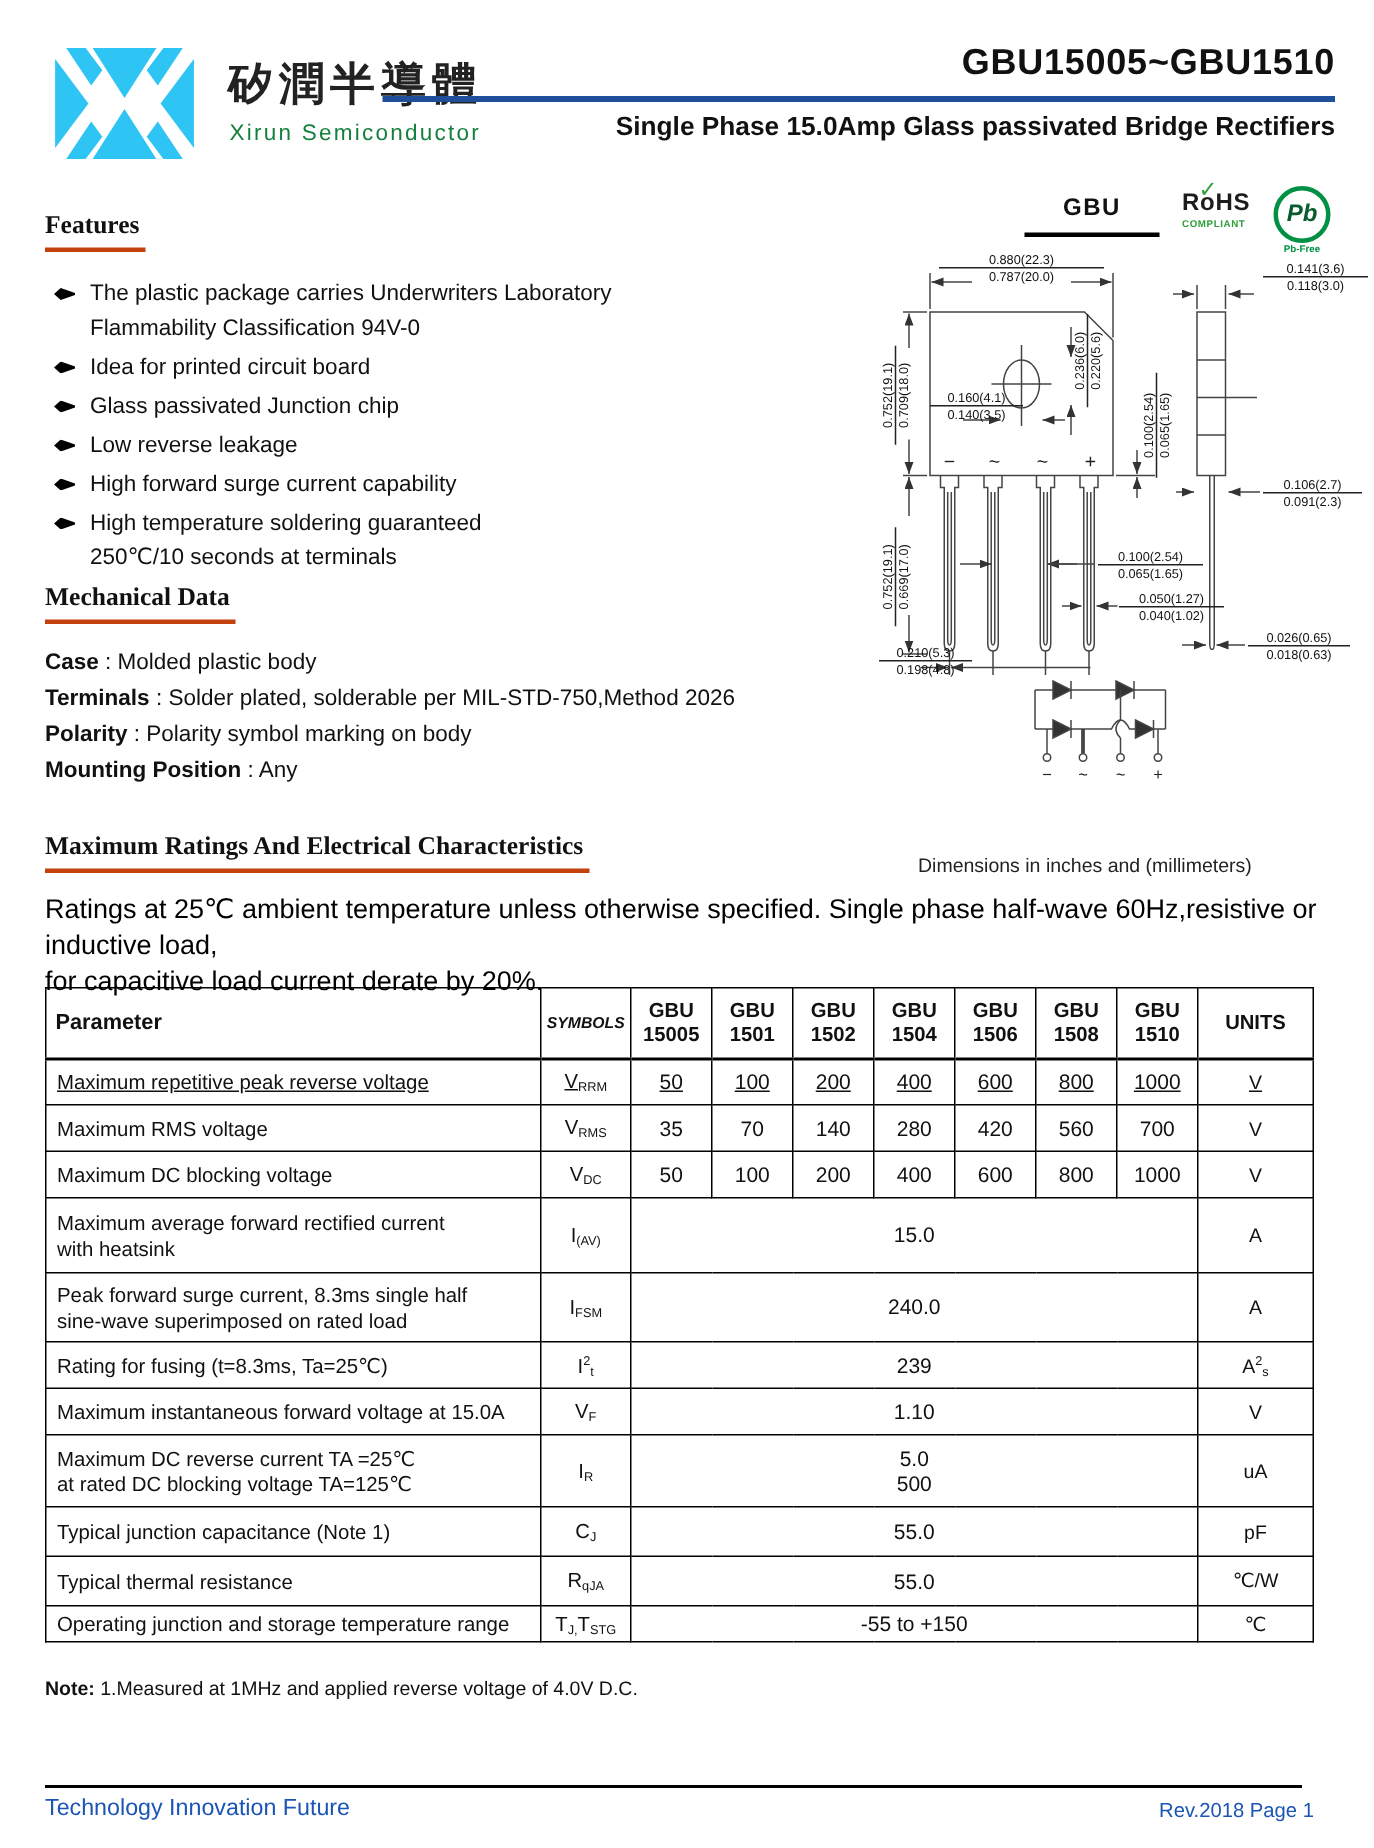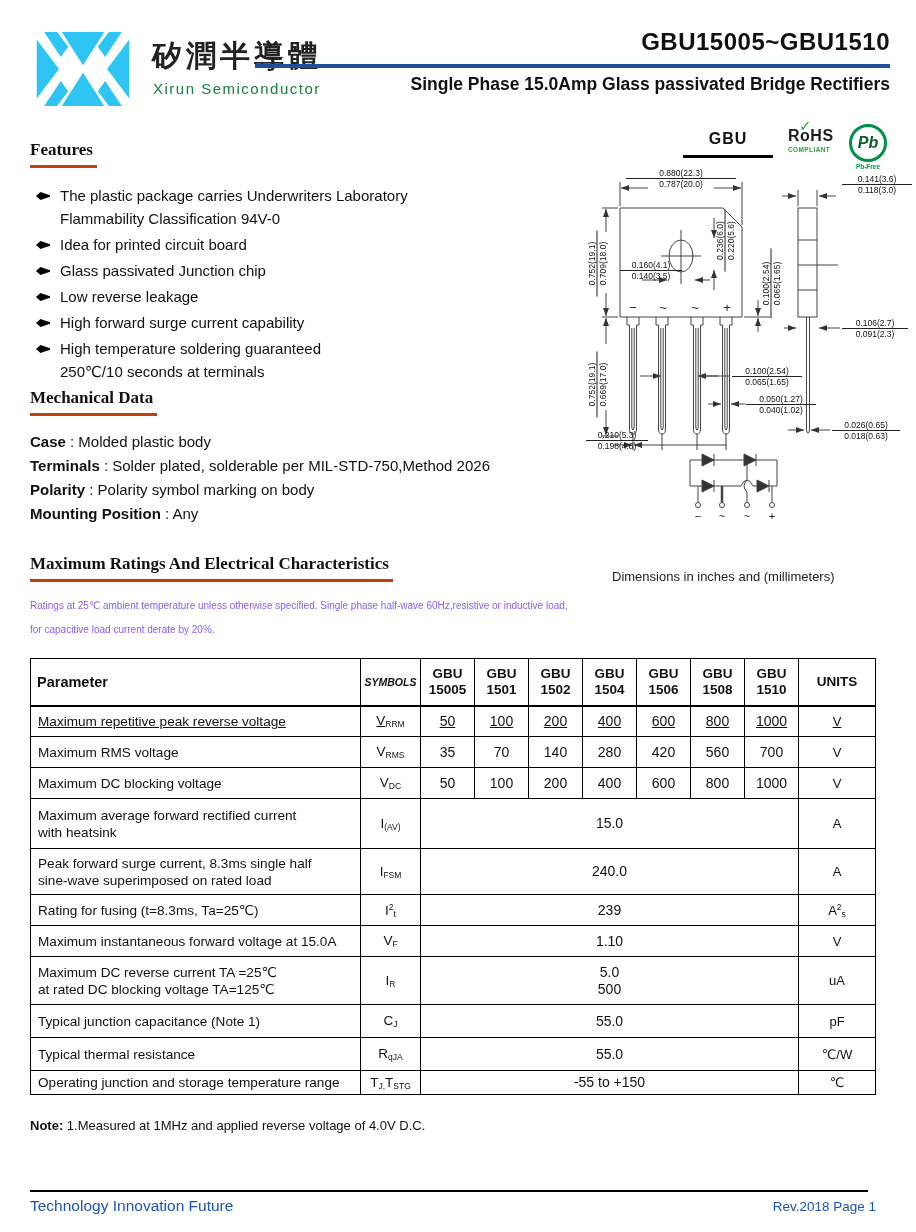--- a/index.html
+++ b/index.html
@@ -50,21 +50,21 @@
   .drawing{position:absolute;left:590px;top:168px;width:326px;height:380px;}
   .drawing svg{position:absolute;left:0;top:0;}
   .dim{position:absolute;font-size:8.5px;line-height:10px;text-align:center;white-space:nowrap;color:#111;}
   .dim .a{display:block;border-bottom:1px solid #222;padding:0 2px;}
   .dim .b{display:block;padding:0 2px;}
   .rot{transform:rotate(-90deg);transform-origin:center center;}
   .dim-caption{position:absolute;left:612px;top:521px;font-size:13px;color:#222;margin-top:48px;}
 
   
   .ratings-sec{position:absolute;left:30px;top:554px;width:860px;}
-  .intro{position:absolute;left:30px;top:594px;width:870px;font-size:10px;line-height:24px;color:#8b5cf6;}
+  .intro{position:absolute;left:30px;top:594px;width:870px;font-size:18px;line-height:24px;color:#000000;}
 
   table.ratings{position:absolute;left:30px;top:658px;border-collapse:collapse;table-layout:fixed;width:845px;}
   table.ratings th,table.ratings td{border:1px solid #000;}
   table.ratings{border:1.5px solid #000;}
   th.param-h{text-align:left;padding-left:6px;font-size:14.5px;}
   th.sym-h{font-style:italic;font-size:10.5px;}
   th.dev-h{font-size:13.5px;line-height:16px;}
   th.unit-h{font-size:13.5px;}
   thead tr{height:47px;}
   thead th{border-bottom-width:2px !important;}

